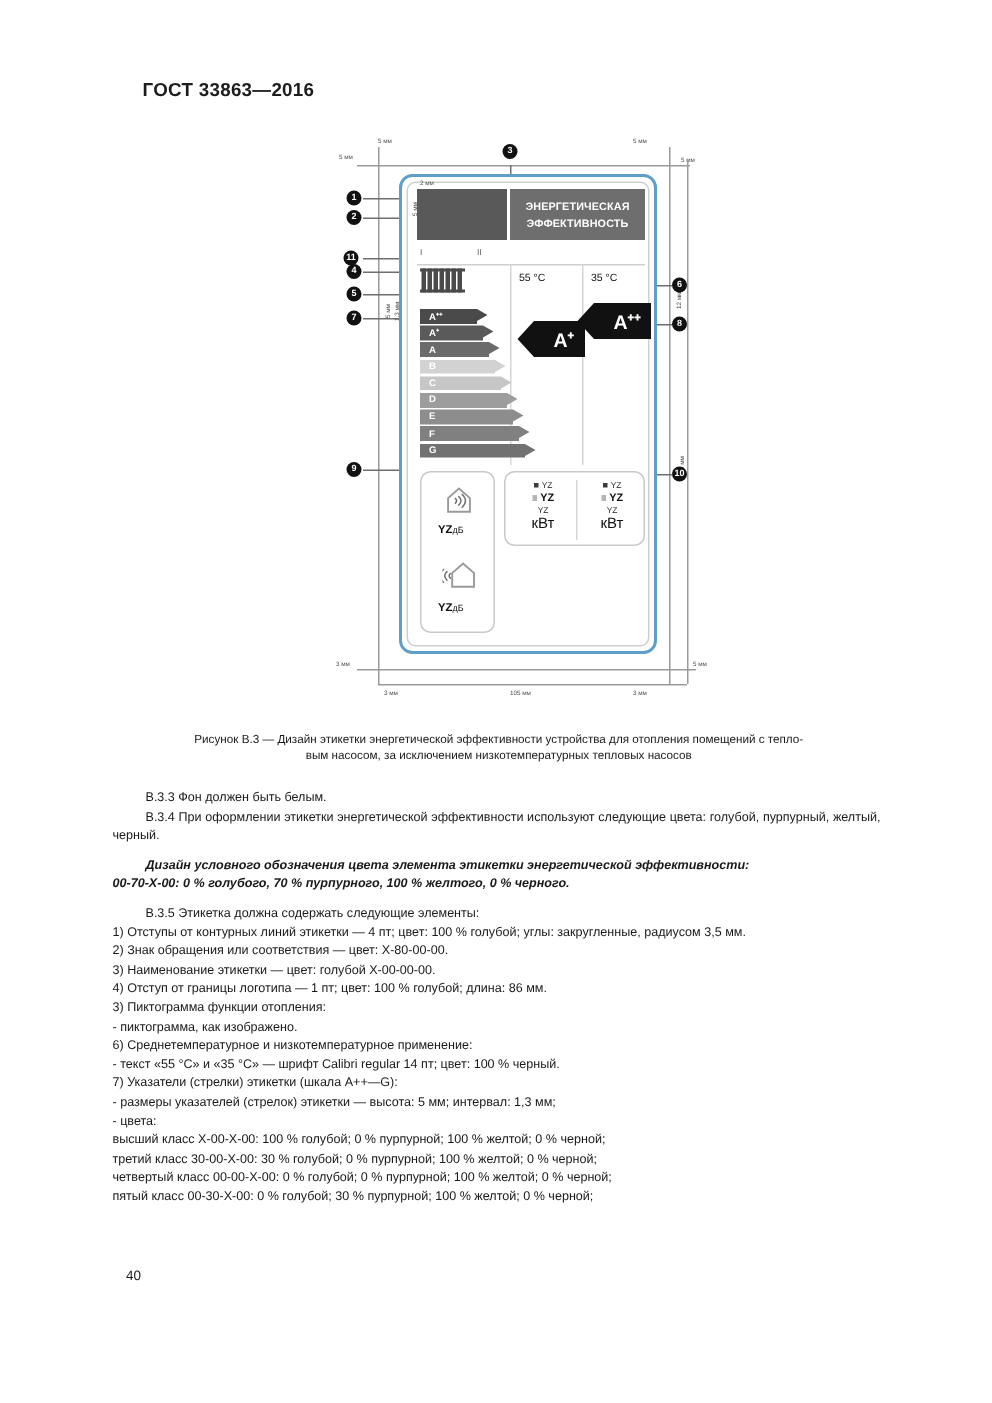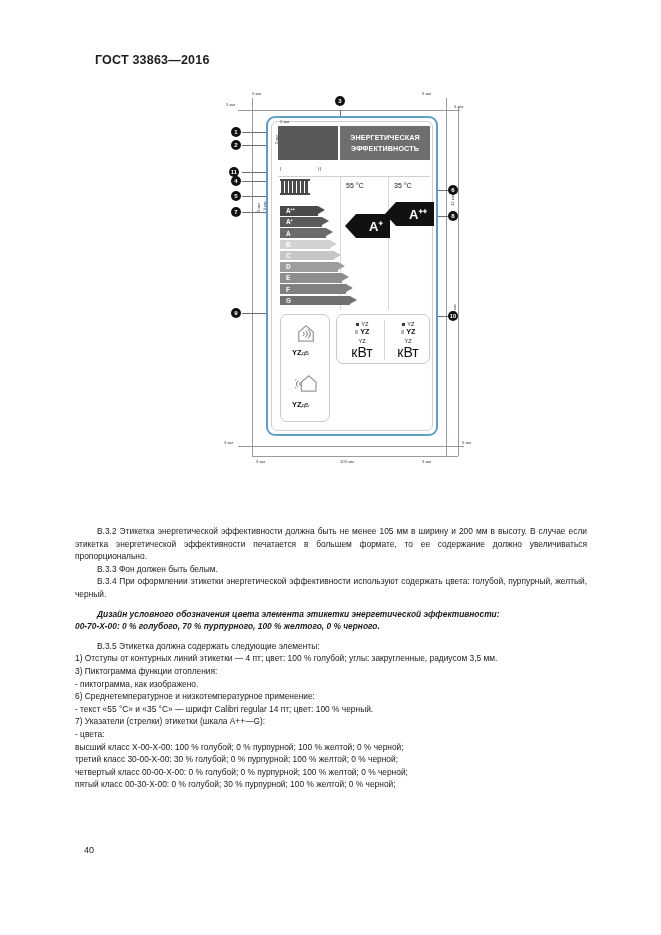--- a/index.html
+++ b/index.html
@@ -121,21 +121,21 @@
 
   .house{position:absolute;width:22px;height:20px;}
   .db{position:absolute;font-size:7.5px;font-weight:bold;color:#111;}
   .db em{font-style:normal;font-size:6px;font-weight:normal;}
 
   .pwr{position:absolute;text-align:center;}
   .pwr .sq{display:inline-block;width:3.5px;height:3.5px;vertical-align:middle;margin-right:2px;}
   .pwr .l1{font-size:5.6px;color:#222;}
   .pwr .l2{font-size:7.2px;font-weight:bold;color:#111;}
   .pwr .l3{font-size:5.6px;color:#222;margin-top:2px;}
-  .pwr .l4{font-size:14px;color:#111;}
+  .pwr .l4{font-size:10px;color:#111;}
 
   
   .caption{
     position:absolute;left:85px;top:487px;width:495px;
     font-size:7.8px;line-height:11px;text-align:center;color:#1a1a1a;
   }
   .bodytext{
     position:absolute;left:75px;top:525px;width:512px;
     font-size:8.4px;line-height:12.6px;color:#1a1a1a;
     text-align:justify;
@@ -312,36 +312,44 @@
           <div class="l1"><span class="sq" style="background:#3b3b3b;"></span><span>YZ</span></div>
           <div class="l2"><span class="sq" style="background:#b5b5b5;"></span><span>YZ</span></div>
           <div class="l3">YZ</div>
           <div class="l4">кВт</div>
         </div>
       </div>
 
     </div>
   </div>
 
+  <div class="caption">
+    <span>Рисунок В.3 — Дизайн этикетки энергетической эффективности устройства для отопления помещений с тепло-</span>
+    <br>
+    <span>вым насосом, за исключением низкотемпературных тепловых насосов</span>
+  </div>
 
   <div class="bodytext">
-    <p class="ind">В.3.2 Этикетка энергетической эффективности должна быть не менее 105 мм в ширину и 200 мм в высоту. В случае если этикетка энергетической эффективности печатается в большем формате, то ее содержание должно увеличиваться пропорционально.</p>
     <p class="ind">В.3.3 Фон должен быть белым.</p>
-    <p class="ind">В.3.4 При оформлении этикетки энергетической эффективности используют содержать цвета: голубой, пурпурный, желтый, черный.</p>
+    <p class="ind">В.3.4 При оформлении этикетки энергетической эффективности используют следующие цвета: голубой, пурпурный, желтый, черный.</p>
     <div class="gap"></div>
     <p class="ind emph" style="text-align:justify;">Дизайн условного обозначения цвета элемента этикетки энергетической эффективности:</p>
     <p class="emph">00-70-Х-00: 0 % голубого, 70 % пурпурного, 100 % желтого, 0 % черного.</p>
     <div class="gap"></div>
     <p class="ind">В.3.5 Этикетка должна содержать следующие элементы:</p>
     <p>1) Отступы от контурных линий этикетки — 4 пт; цвет: 100 % голубой; углы: закругленные, радиусом 3,5 мм.</p>
+    <p>2) Знак обращения или соответствия — цвет: Х-80-00-00.</p>
+    <p>3) Наименование этикетки — цвет: голубой Х-00-00-00.</p>
+    <p>4) Отступ от границы логотипа — 1 пт; цвет: 100 % голубой; длина: 86 мм.</p>
     <p>3) Пиктограмма функции отопления:</p>
     <p>- пиктограмма, как изображено.</p>
     <p>6) Среднетемпературное и низкотемпературное применение:</p>
     <p>- текст «55 °С» и «35 °С» — шрифт Calibri regular 14 пт; цвет: 100 % черный.</p>
     <p>7) Указатели (стрелки) этикетки (шкала А++—G):</p>
+    <p>- размеры указателей (стрелок) этикетки — высота: 5 мм; интервал: 1,3 мм;</p>
     <p>- цвета:</p>
     <p>высший класс Х-00-Х-00: 100 % голубой; 0 % пурпурной; 100 % желтой; 0 % черной;</p>
     <p>третий класс 30-00-Х-00: 30 % голубой; 0 % пурпурной; 100 % желтой; 0 % черной;</p>
     <p>четвертый класс 00-00-Х-00: 0 % голубой; 0 % пурпурной; 100 % желтой; 0 % черной;</p>
     <p>пятый класс 00-30-Х-00: 0 % голубой; 30 % пурпурной; 100 % желтой; 0 % черной;</p>
   </div>
 
   <div class="pagenum">40</div>
 
 </div>

